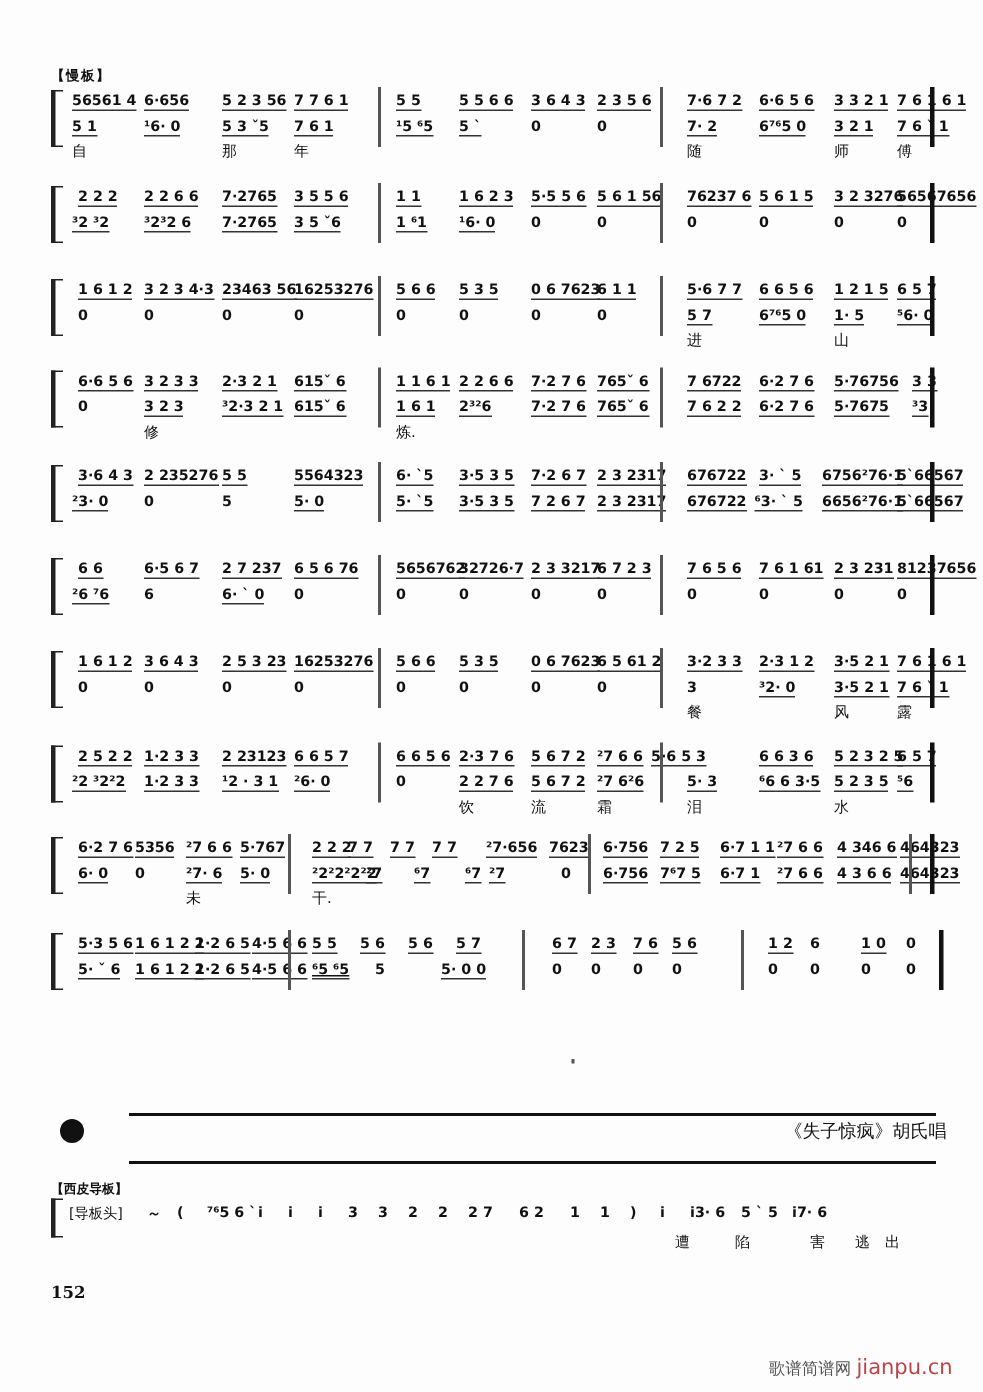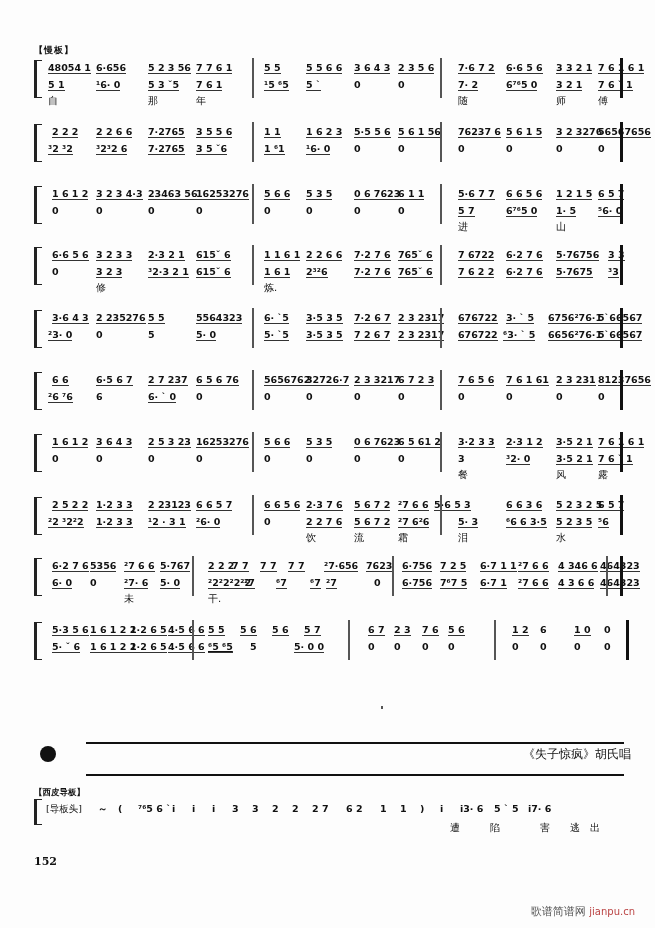--- a/index.html
+++ b/index.html
@@ -23,33 +23,33 @@
   .endbar { position: absolute; top: 0px; width: 3px; height: 40px; background: #111; }
   .sep { position: absolute; left: 86px; right: 31px; height: 1.6px; background: #111; }
   .title-row { position: absolute; left: 34px; right: 24px; top: 740px; height: 30px; }
   .bullet { position: absolute; left: 6px; top: 6px; width: 16px; height: 16px; border-radius: 50%; background: #111; }
   .title { position: absolute; left: 34px; top: 2px; font-family: "DejaVu Serif", serif; font-weight: bold; font-size: 18px; letter-spacing: 1px; }
   .source { position: absolute; right: 0; top: 6px; font-family: "DejaVu Serif", serif; font-size: 12px; }
   .tempo2 { position: absolute; left: 34px; top: 787px; font-size: 8.5px; font-weight: bold; }
   .intro { position: absolute; left: 34px; top: 797px; width: 595px; height: 40px; }
   .page-num { position: absolute; left: 34px; top: 855px; font-family: "DejaVu Serif", serif; font-weight: bold; font-size: 11px; }
   .watermark { position: absolute; right: 20px; top: 904px; font-size: 11px; color: #555; }
-  .watermark .w2 { color: #b44; font-size: 10px; }
+  .watermark .w2 { color: #b44; font-size: 14px; }
   .speck { position: absolute; left: 381px; top: 706px; width: 2px; height: 3px; background: #555; }
 </style>
 </head>
 <body>
 
 <div class="tempo">【慢板】</div>
 
 <div id="systems">
     <div class="system" style="top: 58px;">
       <div class="bracket"></div>
       <div class="line top">
-        <span class="cell ul" style="left: 0px;">48054 1</span>
+        <span class="cell ul" style="left: 0px;">56561 4</span>
         <span class="cell ul" style="left: 48px;">6·656</span>
         <span class="cell ul" style="left: 100px;">5 2 3 56</span>
         <span class="cell ul" style="left: 148px;">7 7 6 1</span>
         <span class="cell ul" style="left: 216px;">5  5</span>
         <span class="cell ul" style="left: 258px;">5 5 6 6</span>
         <span class="cell ul" style="left: 306px;">3 6 4 3</span>
         <span class="cell ul" style="left: 350px;">2 3 5 6</span>
         <span class="cell ul" style="left: 410px;">7·6 7 2</span>
         <span class="cell ul" style="left: 458px;">6·6 5 6</span>
         <span class="cell ul" style="left: 508px;">3 3 2 1</span>

